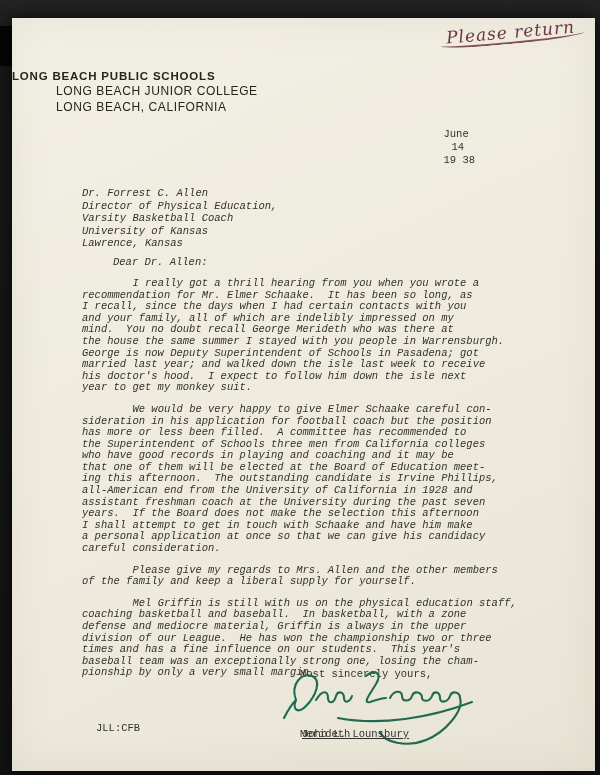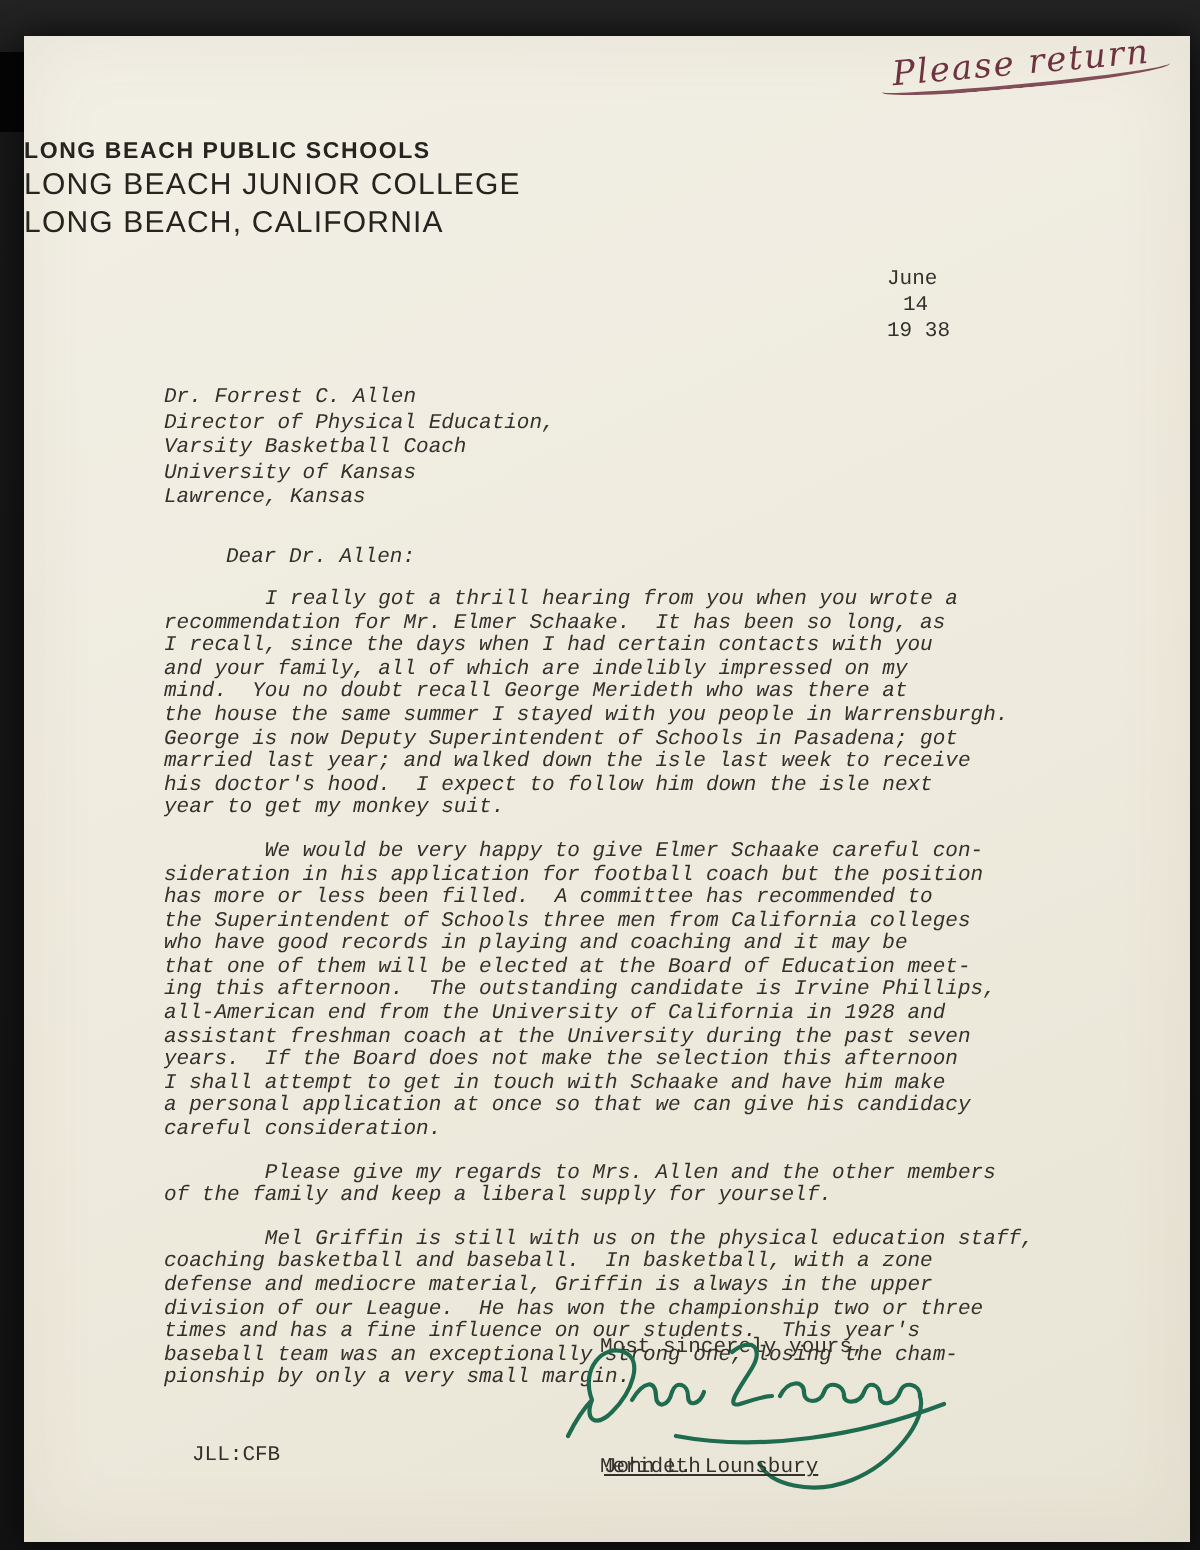--- a/index.html
+++ b/index.html
@@ -29,31 +29,31 @@
     content:""; position:absolute; left:0; right:-4px; bottom:0;
     height:8px; border-bottom:2px solid #6e3340; border-radius:0 0 60% 40%;
     opacity:.85;
   }
   
   .letterhead {
     margin-top:52px; text-align:left;
     font-family:"Liberation Sans","DejaVu Sans",sans-serif; color:#26241f;
   }
   .letterhead .lh1 { font-size:11.5px; font-weight:bold; letter-spacing:.8px; }
-  .letterhead .lh2, .letterhead .lh3 { font-size:15px; letter-spacing:.6px; margin-top:2px; }
+  .letterhead .lh2, .letterhead .lh3 { font-size:12px; letter-spacing:.6px; margin-top:2px;padding-left:44px; }
   
   .date-block {
     width:max-content; margin:14px 120px 0 auto;
     font-size:10.5px; line-height:13px;
   }
   .date-day { padding-left:8px; }
   
   .content { padding:0 46px 0 70px; font-size:10.5px;font-style:italic; }
   .recipient { margin-top:20px; white-space:pre-line; line-height:12.6px; }
-  .salutation { margin-top:17px;padding-left:31px; }
+  .salutation { margin-top:6px;padding-left:31px; }
   .para { margin:10px 0 0 0; white-space:pre-wrap; line-height:11.6px; }
   
   .closing { position:absolute; left:288px; top:650px; font-size:10.5px; }
   .signature-svg { position:absolute; left:268px; top:648px; }
   .typed-name { position:absolute; left:290px; top:710px; font-size:10.5px;text-decoration:underline; }
   .sig-title { position:absolute; left:288px; top:710px; font-size:10.5px; }
   .initials { position:absolute; left:84px; top:704px; font-size:10.5px; }
 </style>
 </head>
 <body>

